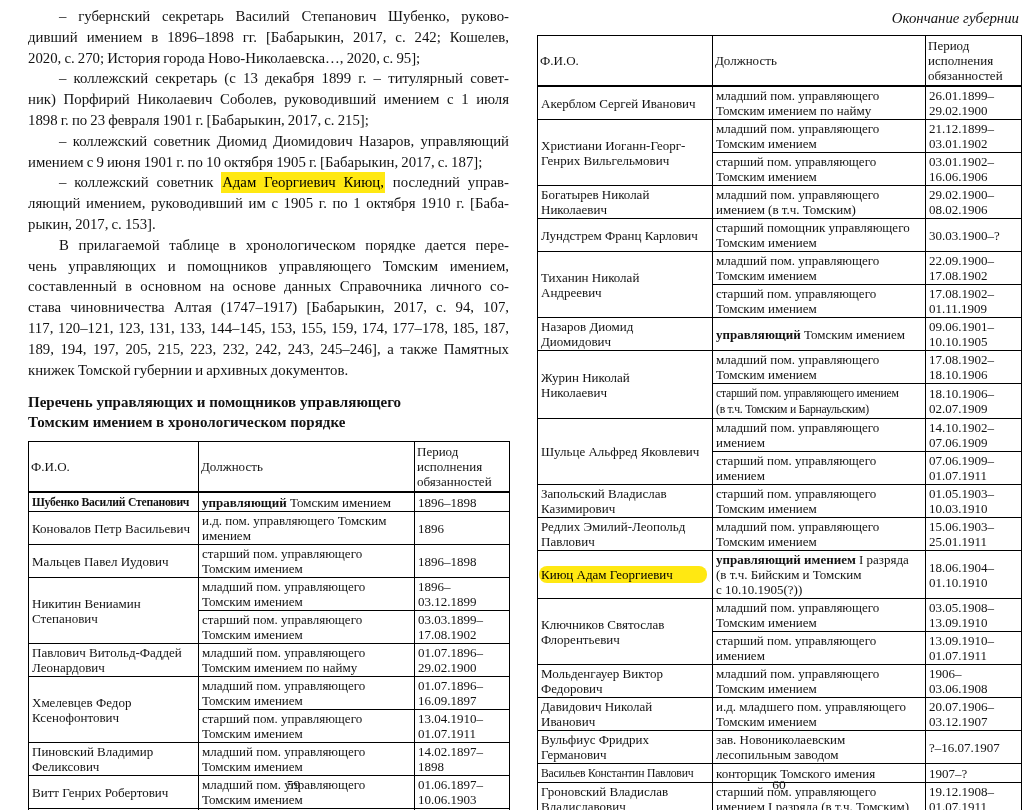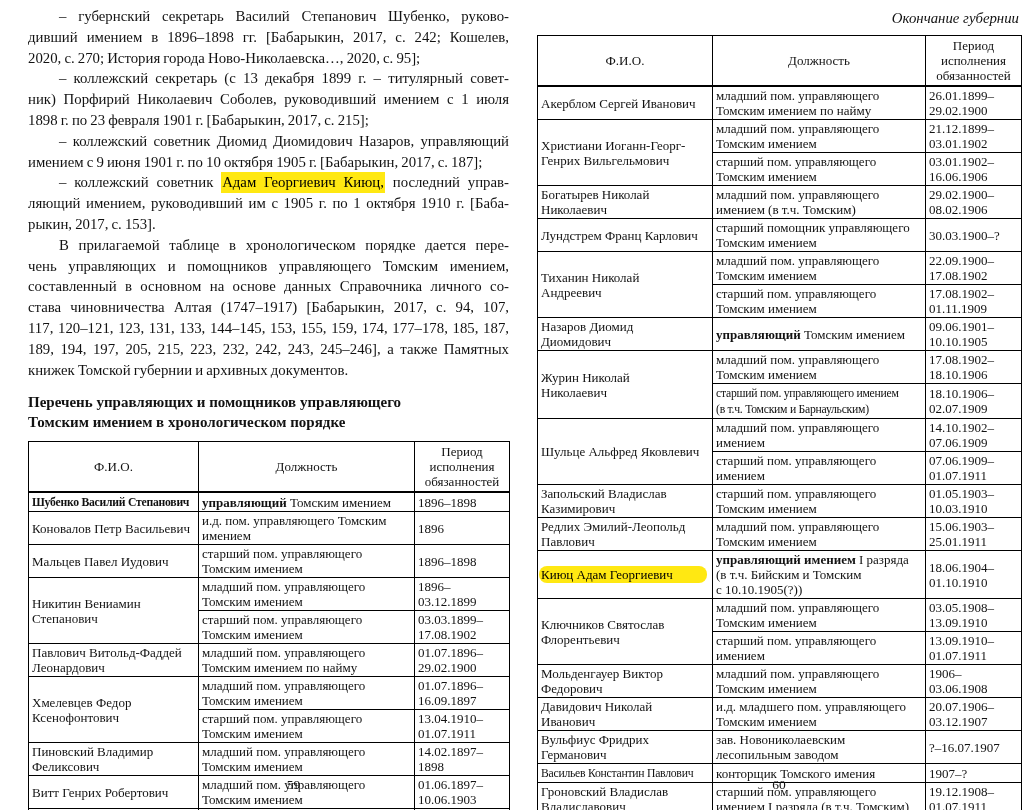--- a/index.html
+++ b/index.html
@@ -34,21 +34,21 @@
   table.doc-table{
     border-collapse:collapse;table-layout:fixed;width:100%;
     font-size:13px;line-height:15px;
     border:1.5px solid #000;
   }
   .doc-table th,.doc-table td{
     border:1px solid #000;vertical-align:middle;
     padding:1px 3px;white-space:pre-line;overflow:hidden;
   }
   .doc-table th{
-    font-weight:normal;text-align:center;padding:2px 2px;
+    font-weight:normal;text-align:left;padding:2px 2px;
     border-bottom:2px solid #000;
   }
   .doc-table td{text-align:left;}
   .cond{font-size:11.7px;letter-spacing:-0.25px;}
   mark{background:var(--hl,#ffe812);padding:14px 1px;}
   mark.hl-block{display:inline-block;width:100%;box-sizing:border-box;padding:1px 2px;margin-left:-2px;border-radius:8px;}
 
   
   .pagenum{position:absolute;top:777px;text-align:center;font-size:13.5px;}
   .pn-l{left:28px;width:481px;padding-left:25px;}

